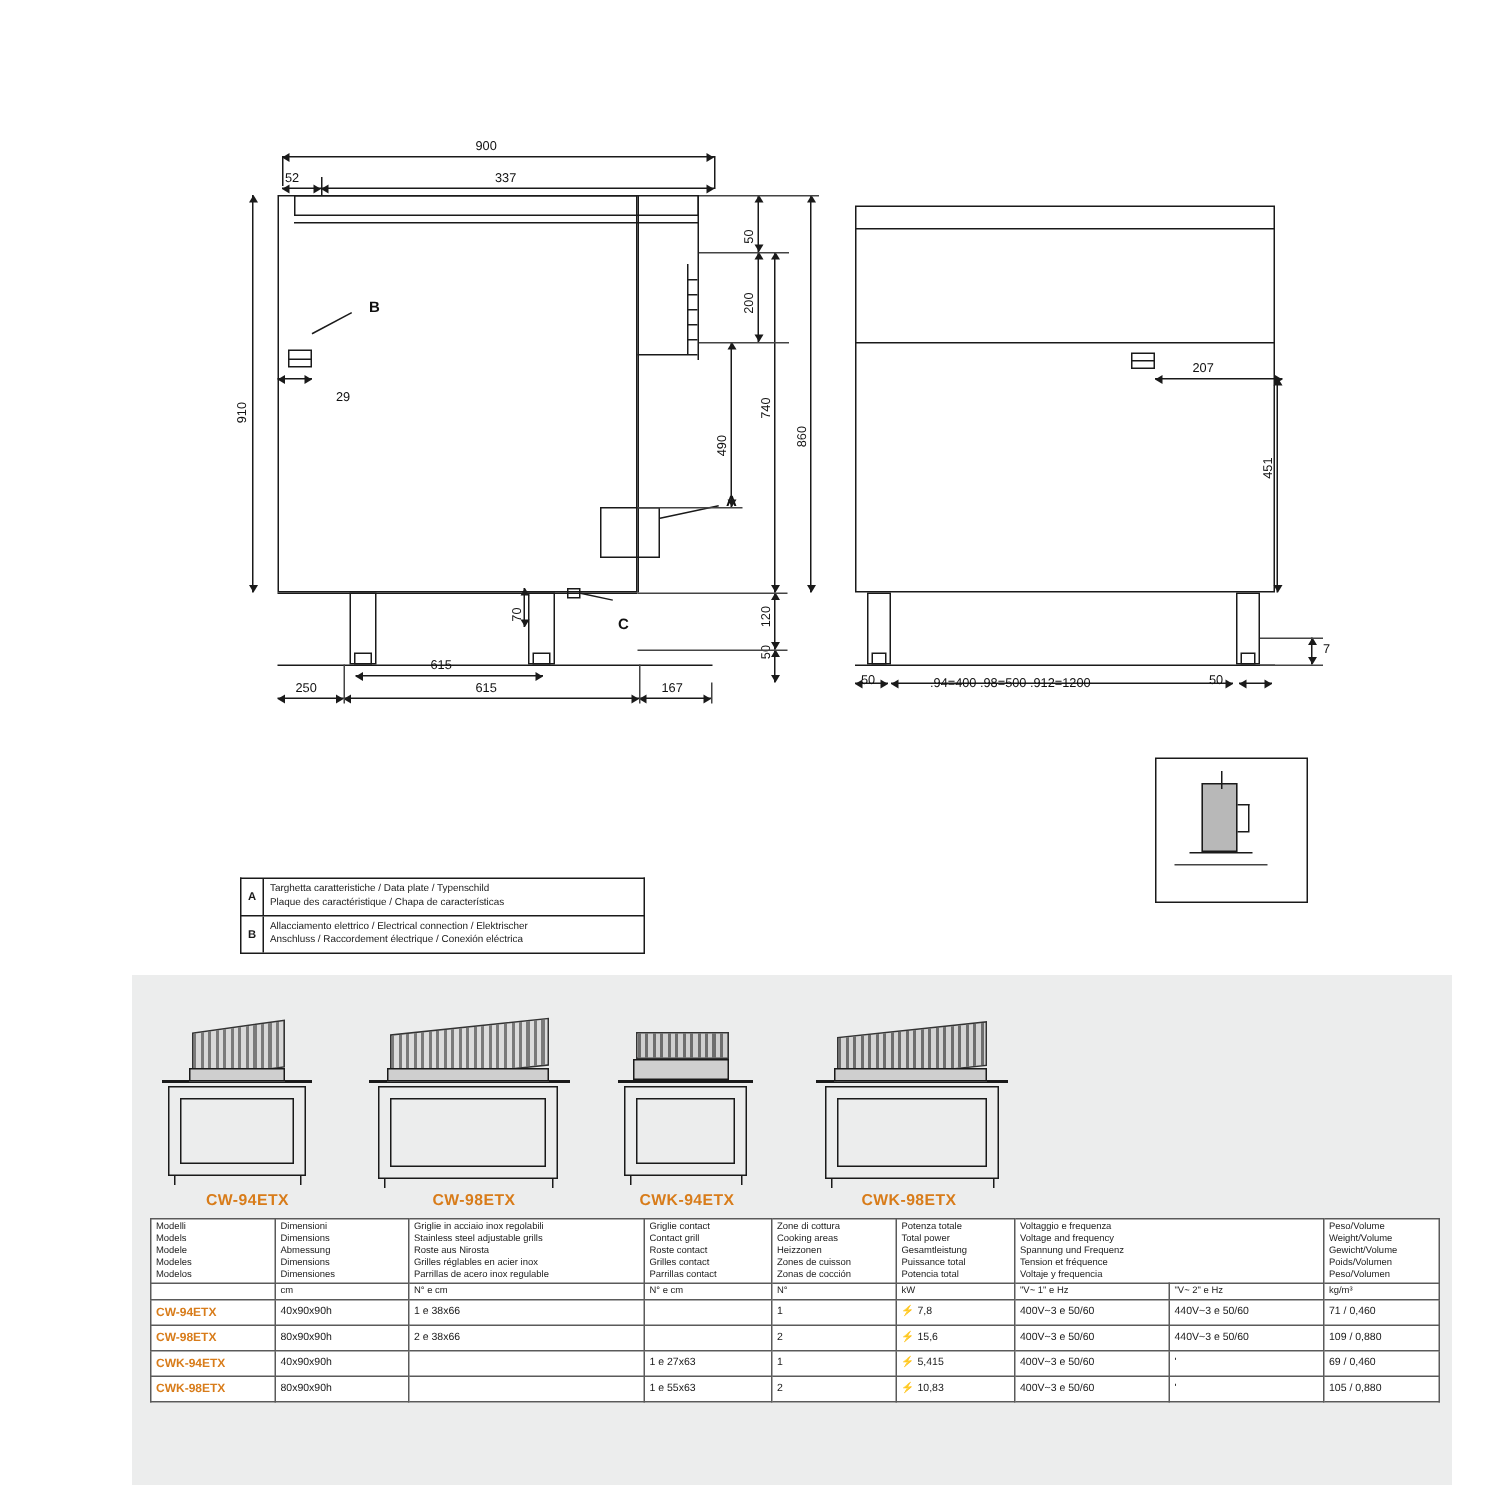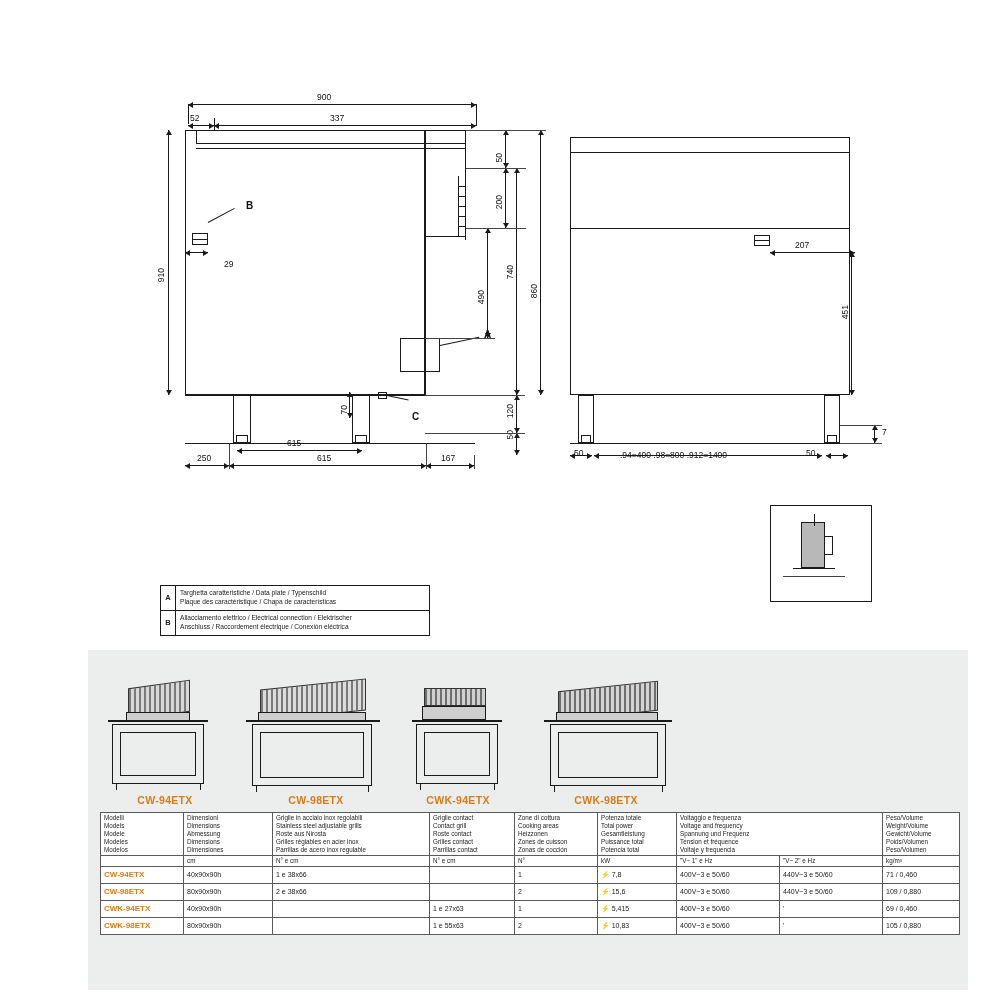--- a/index.html
+++ b/index.html
@@ -184,21 +184,21 @@
       <div class="lbl v" style="left:840px;top:305px;">451</div>
 
       <div class="lbl" style="left:882px;top:427px;">7</div>
       <div class="dimv" style="left:874px;top:425px;height:18px;"></div>
       <div class="ln hl thin" style="left:840px;top:425px;width:42px;"></div>
       <div class="ln hl thin" style="left:840px;top:443px;width:42px;"></div>
 
       <div class="dim" style="left:570px;top:455px;width:22px;"></div>
       <div class="lbl" style="left:574px;top:448px;">50</div>
       <div class="dim" style="left:594px;top:455px;width:228px;"></div>
-      <div class="lbl" style="left:620px;top:450px;">.94=400 .98=800 .912=1400</div>
+      <div class="lbl" style="left:620px;top:450px;">.94=400 .98=500 .912=1200</div>
       <div class="dim" style="left:826px;top:455px;width:22px;"></div>
       <div class="lbl" style="left:806px;top:448px;">50</div>
     </div>
 
     <div id="detailbox">
       <div class="box-thin" style="left:30px;top:16px;width:24px;height:46px;background:#b8b8b8;"></div>
       <div class="ln vl" style="left:43px;top:8px;height:12px;"></div>
       <div class="ln hl" style="left:22px;top:62px;width:42px;"></div>
       <div class="ln hl thin" style="left:12px;top:70px;width:62px;"></div>
       <div class="ln" style="left:54px;top:30px;width:8px;height:1px;"></div>

